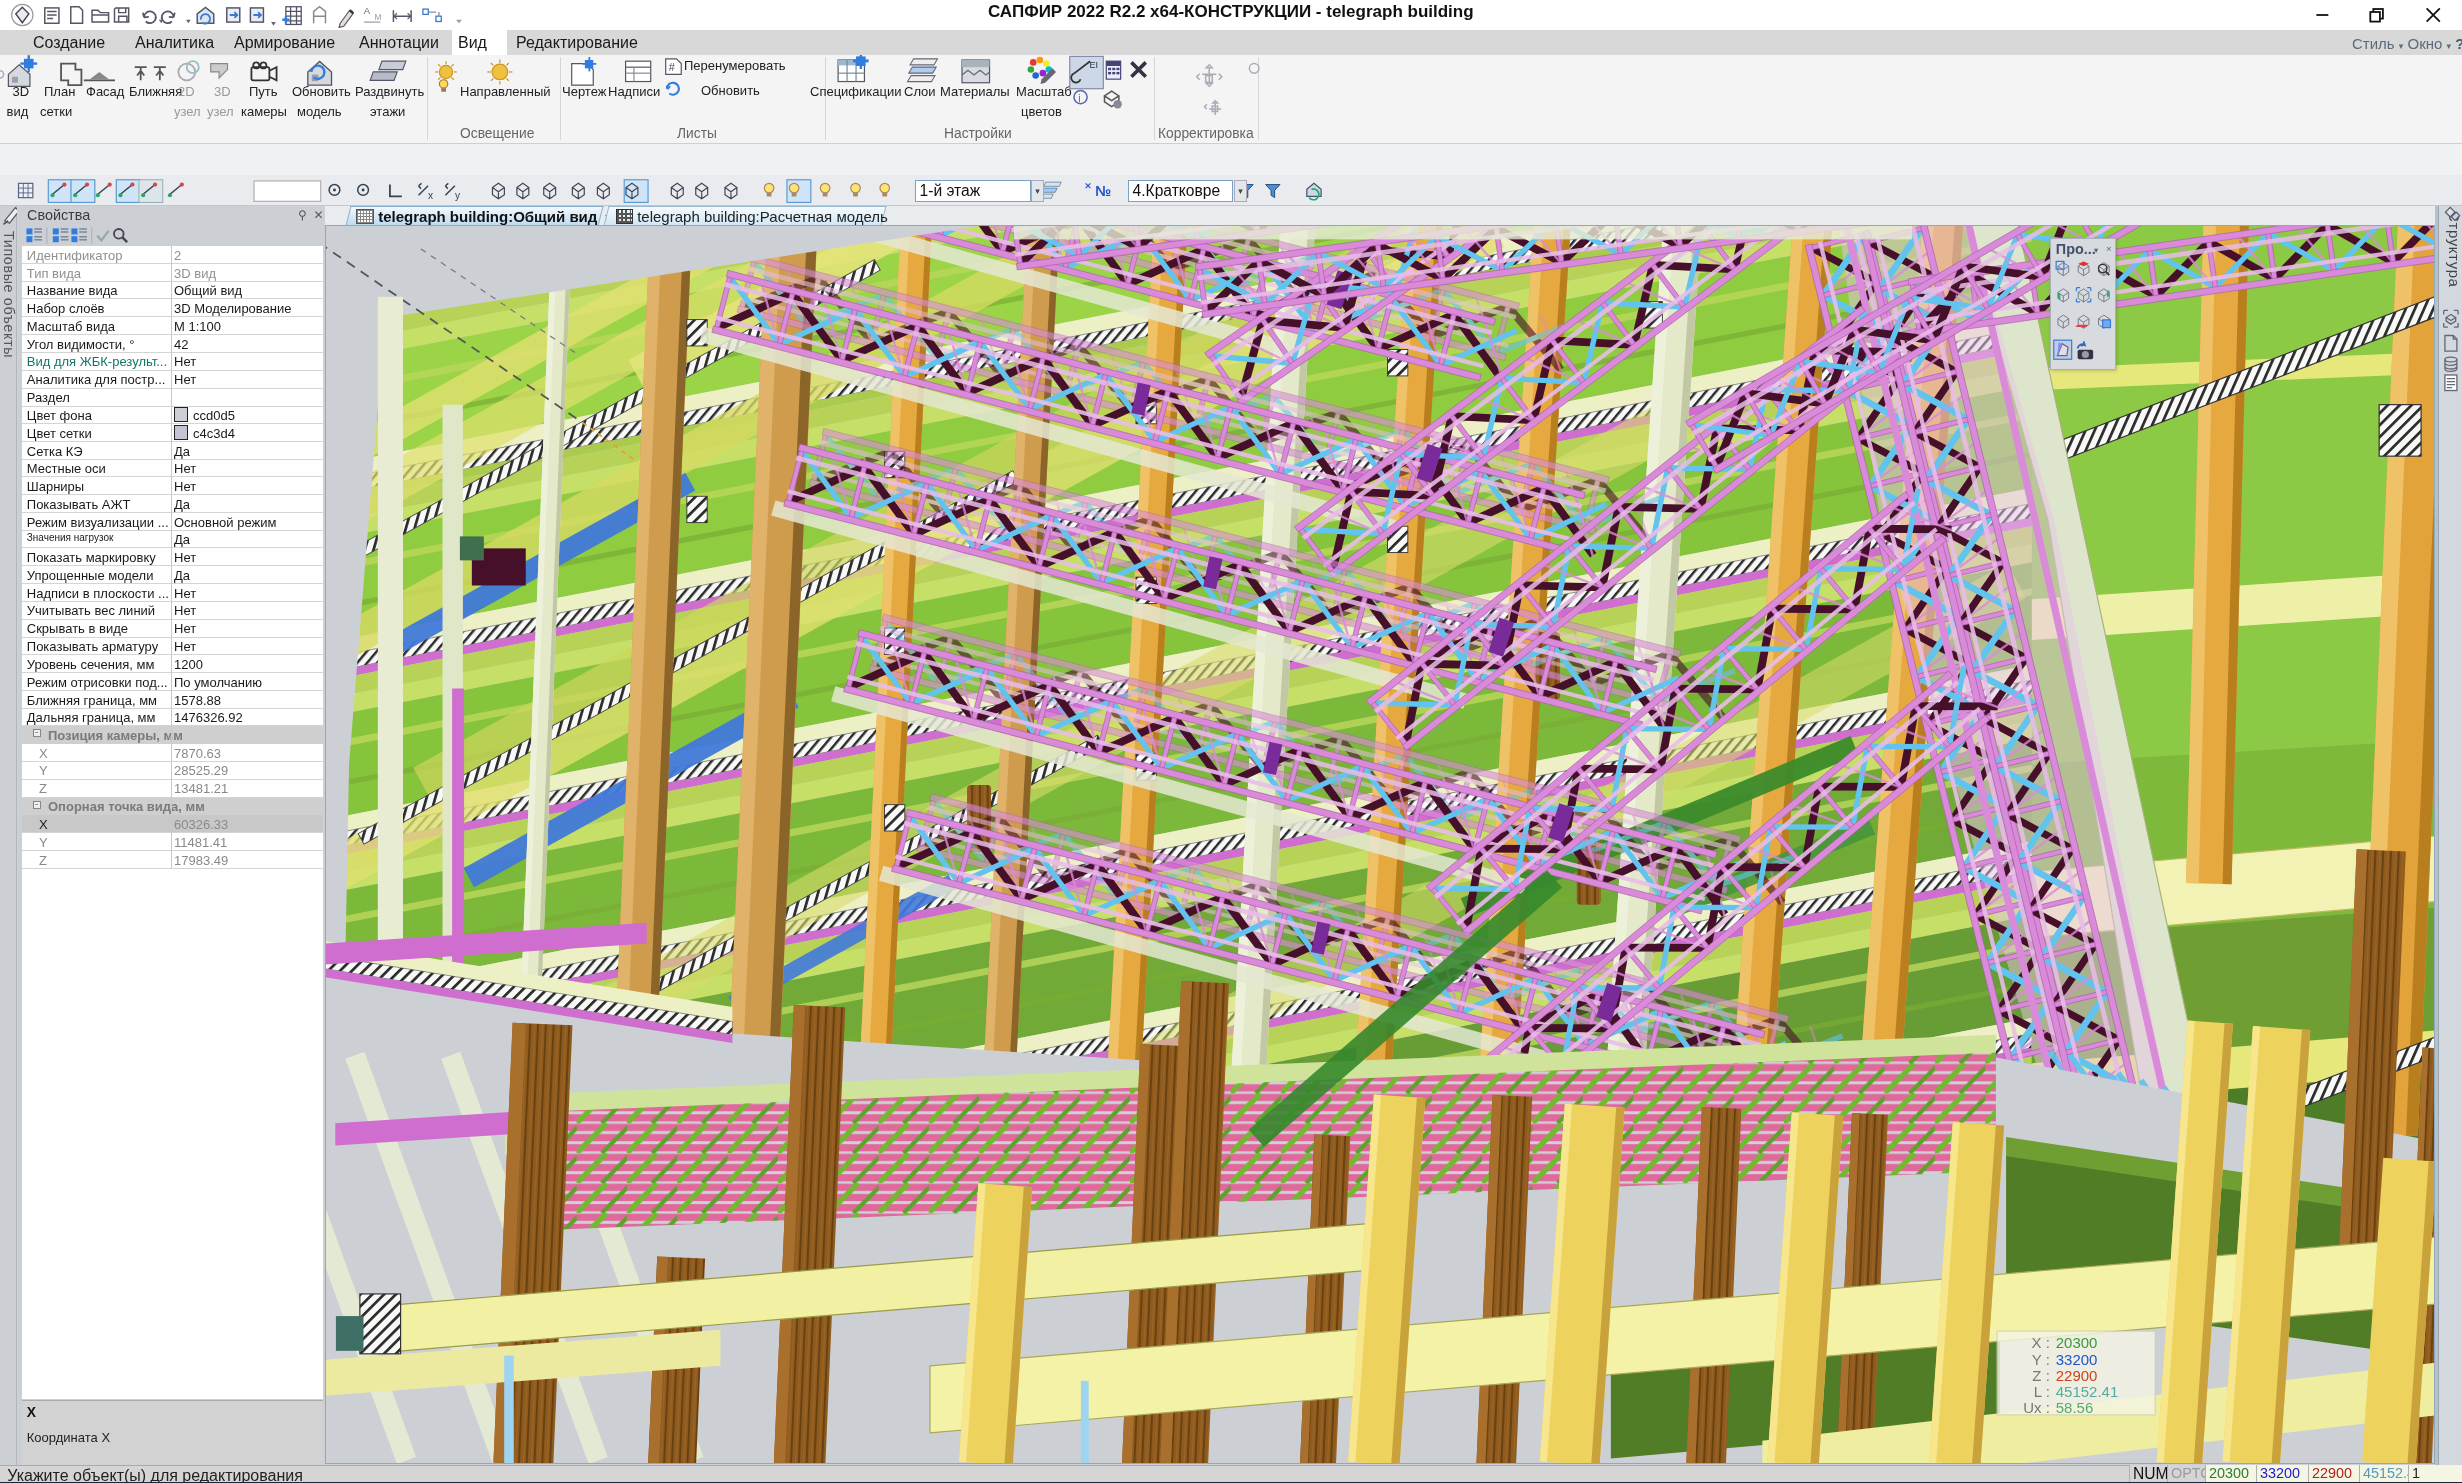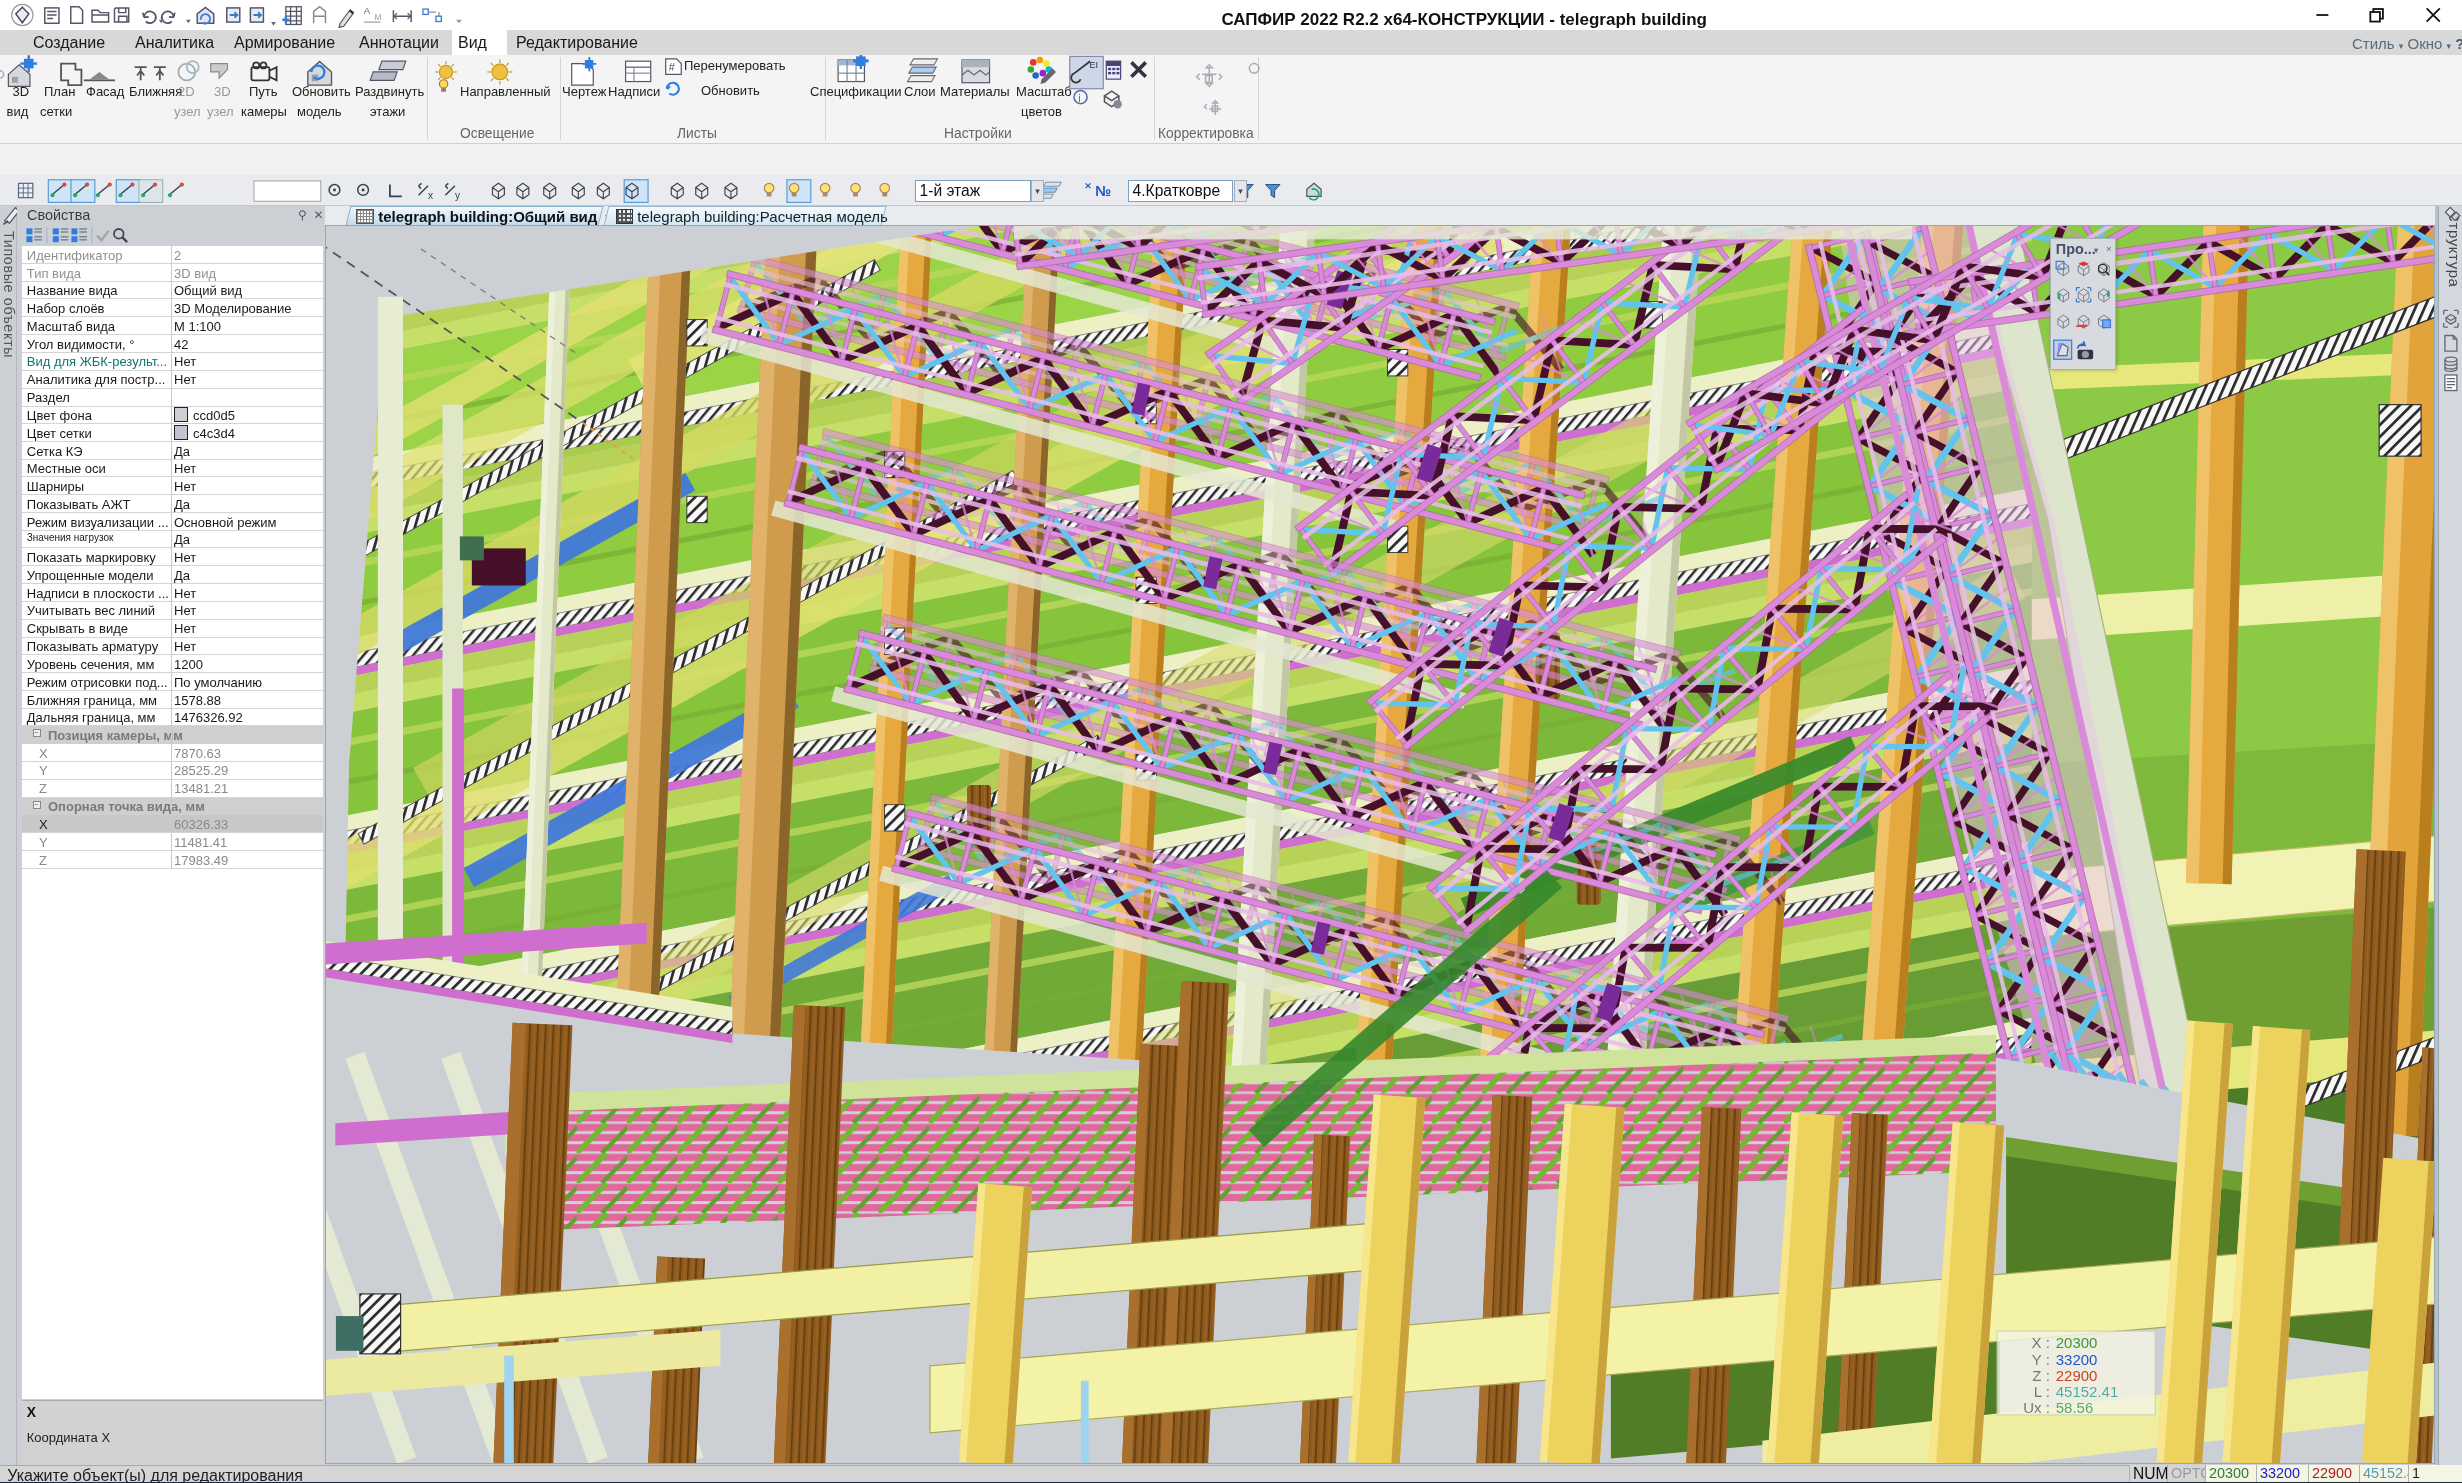--- a/index.html
+++ b/index.html
@@ -1,14 +1,14 @@
 <!DOCTYPE html>
 <html style="font-size:9.6px"><head><meta charset="utf-8"><style>*{margin:0;padding:0;box-sizing:border-box}body{width:2462px;height:1484px;font-family:"Liberation Sans",sans-serif;overflow:hidden;background:#ccd0d5}.abs{position:absolute}</style></head><body>
 <div class="abs" style="left:0;top:0;width:2462px;height:30px;background:#fff"></div>
-<div class="abs" style="left:988px;top:10px;width:719px;height:21.6px;font-size:17px;font-weight:bold;color:#111;text-align:right">САПФИР 2022 R2.2 x64-КОНСТРУКЦИИ - telegraph building</div>
+<div class="abs" style="left:988px;top:2px;width:719px;height:21.6px;font-size:17px;font-weight:bold;color:#111;text-align:left">САПФИР 2022 R2.2 x64-КОНСТРУКЦИИ - telegraph building</div>
 <svg class="abs" style="left:2299px;top:0" width="163" height="30" viewBox="0 0 272 50">
     <line x1="29" y1="25" x2="49" y2="25" stroke="#111" stroke-width="3"></line>
     <rect x="124" y="15" width="16" height="16" fill="none" stroke="#111" stroke-width="3"></rect>
     <rect x="119" y="20" width="16" height="16" fill="#fff" stroke="#111" stroke-width="3"></rect>
     <path d="M 213 14 L 235 36 M 235 14 L 213 36" stroke="#111" stroke-width="3"></path>
   </svg>
 <svg class="abs" style="left:4.8px;top:2.4px" width="635" height="26" viewBox="0 0 1060 44">
     <circle cx="22" cy="22" r="18" fill="none" stroke="#999" stroke-width="2"></circle>
     <path d="M 22 9 L 33 20 L 22 35 L 11 20 Z" fill="#e8ecf2" stroke="#445" stroke-width="2.5"></path>
     <g fill="none" stroke="#556" stroke-width="2.5">

